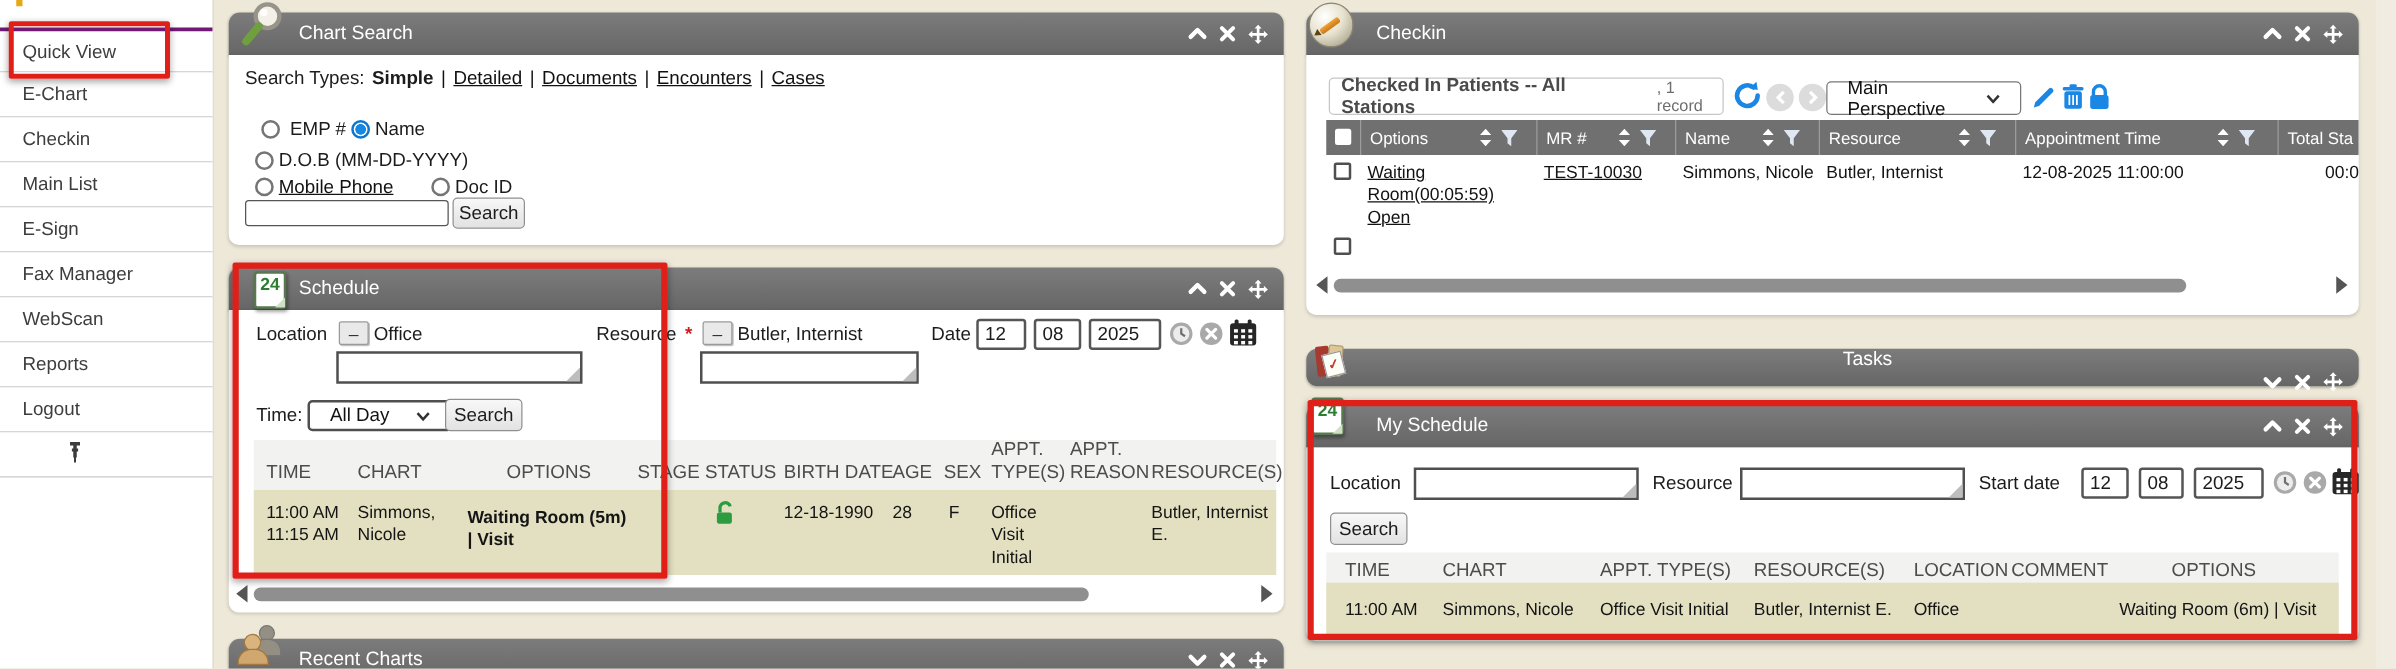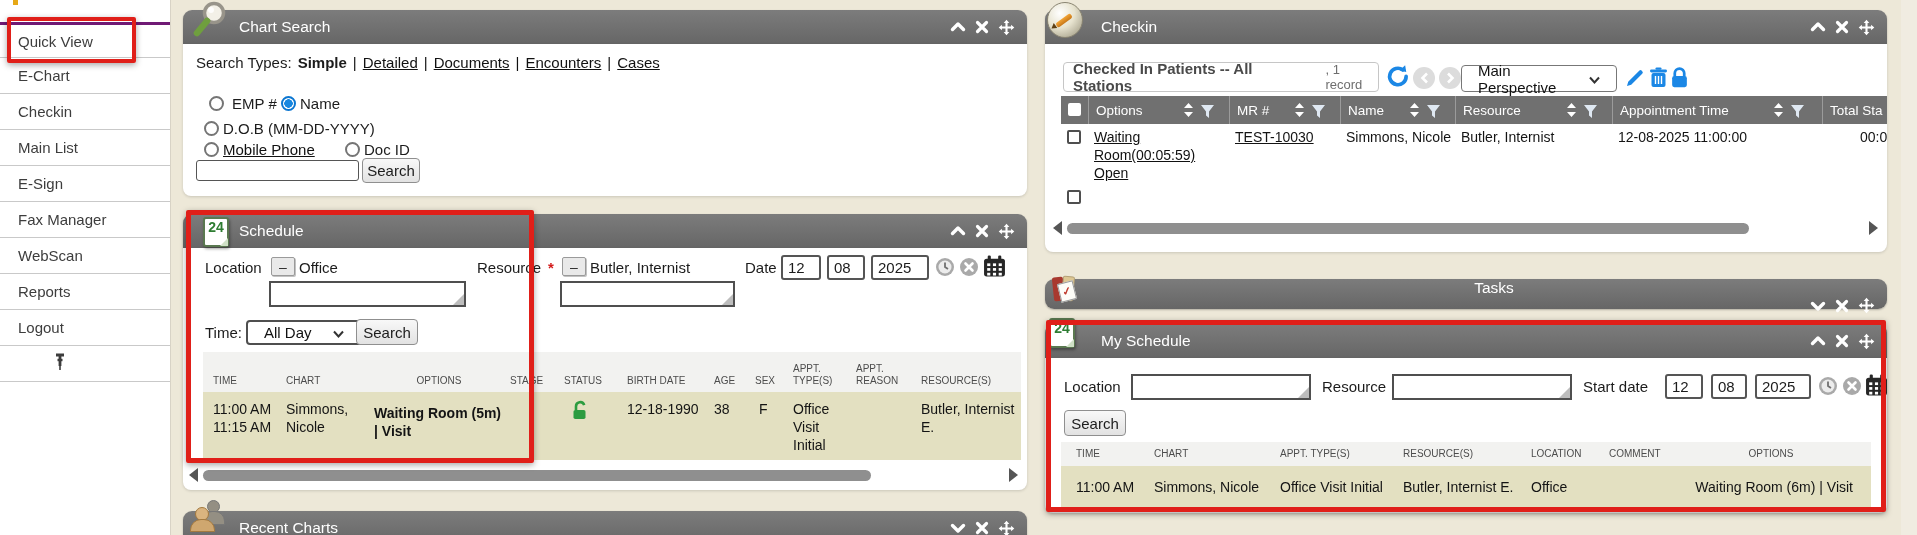--- a/index.html
+++ b/index.html
@@ -32,21 +32,21 @@
   .minusbtn { position:absolute; width:24px; height:19px; background:#e9e9e9; border:1px solid #9a9a9a; border-radius:2px; box-shadow:1px 1px 0 #c2c2c2; display:flex; align-items:center; justify-content:center; font-size:14px; color:#333; cursor:pointer; }
   .selectbox { position:absolute; background:#fff; border:2px solid #4f4f4f; border-radius:4px; display:flex; align-items:center; font-size:15px; color:#111; padding:0 16px; cursor:pointer; }
   .selectbox .chev { margin-left:auto; }
   .radio { position:absolute; width:15px; height:15px; border:2px solid #757575; border-radius:50%; background:#fff; cursor:pointer; }
   .radio.on { border-color:#0b76d1; background:radial-gradient(circle at center,#1787e0 0 4px,#fff 4.5px); }
   .link { text-decoration:underline; color:#111; cursor:pointer; }
   .sep { color:#111; }
 
   
   .thead-lt { position:absolute; background:#f2f2f0; }
-  .th-s { position:absolute; font-size:10px; color:#4c4c4c; line-height:1.2; }
+  .th-s { position:absolute; font-size:15px; color:#4c4c4c; line-height:1.2; }
   .row-tan { position:absolute; background:#e3e0c1; }
   .cell { position:absolute; font-size:14px; color:#141414; line-height:1.3; }
   .cth { position:absolute; display:flex; align-items:center; color:#fff; font-size:13.5px; }
   .colline { position:absolute; top:0; bottom:0; width:1px; background:#9b9b9b; }
   .ckb { position:absolute; width:14px; height:14px; border:2px solid #4f4f4f; border-radius:2px; background:#fff; cursor:pointer; }
   .ckb-h { position:absolute; width:13px; height:13px; background:#fff; border-radius:2px; cursor:pointer; }
 
   
   .sb-thumb { position:absolute; background:#8f8f8f; border-radius:6px; height:11px; cursor:pointer; }
   .arr-l { position:absolute; width:0; height:0; border-style:solid; border-width:7px 9px 7px 0; border-color:transparent #555 transparent transparent; cursor:pointer; }
@@ -256,21 +256,21 @@
     </div>
     <div class="row-tan" style="left:20px; top:144px; width:818px; height:68px;">
       <span class="cell" style="left:10px; top:8px; width:66px;"><span>11:00 AM</span><br><span>11:15 AM</span></span>
       <span class="cell" style="left:83px; top:8px; width:78px;">Simmons, Nicole</span>
       <span class="cell" style="left:171px; top:12px; width:130px; font-weight:bold; ">Waiting Room (5m) | Visit</span>
       <span class="abs" style="left:366px; top:8px;"><svg width="22" height="22" viewBox="0 0 22 22">
             <path d="M7 10 V6.5 a4.2 4.2 0 0 1 8.2 -1.4" fill="none" stroke="#2c9c40" stroke-width="2.6"></path>
             <rect x="4.5" y="10" width="12" height="9" rx="1.8" fill="#2c9c40"></rect>
           </svg></span>
       <span class="cell" style="left:424px; top:8px;">12-18-1990</span>
-      <span class="cell" style="left:511px; top:8px;">38</span>
+      <span class="cell" style="left:511px; top:8px;">28</span>
       <span class="cell" style="left:556px; top:8px;">F</span>
       <span class="cell" style="left:590px; top:8px; width:56px;">Office Visit Initial</span>
       <span class="cell" style="left:718px; top:8px; width:94px;">Butler, Internist E.</span>
     </div>
     <div>
       <span class="arr-l" style="left:6px; top:220px;"></span>
       <span class="sb-thumb" style="left:20px; top:222px; width:668px;"></span>
       <span class="arr-r" style="left:826px; top:220px;"></span>
     </div>
   </div>

